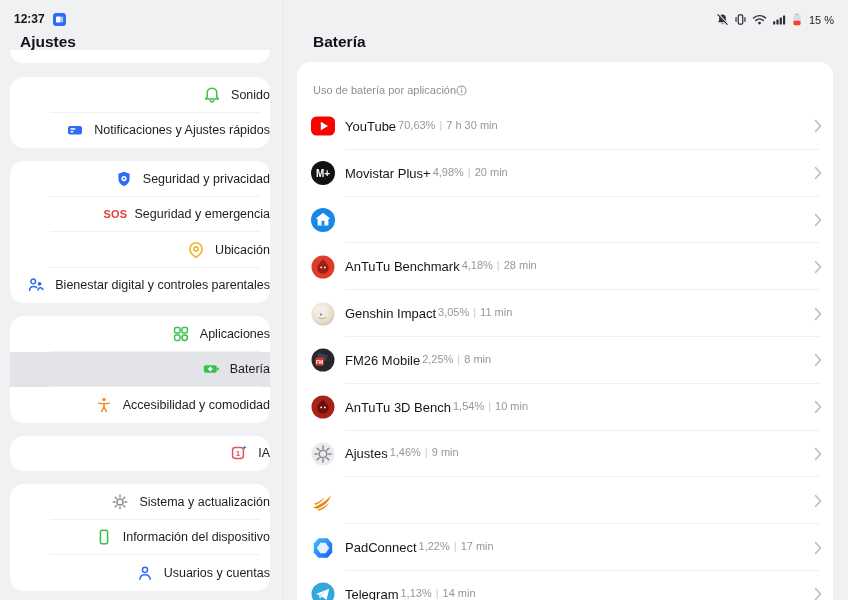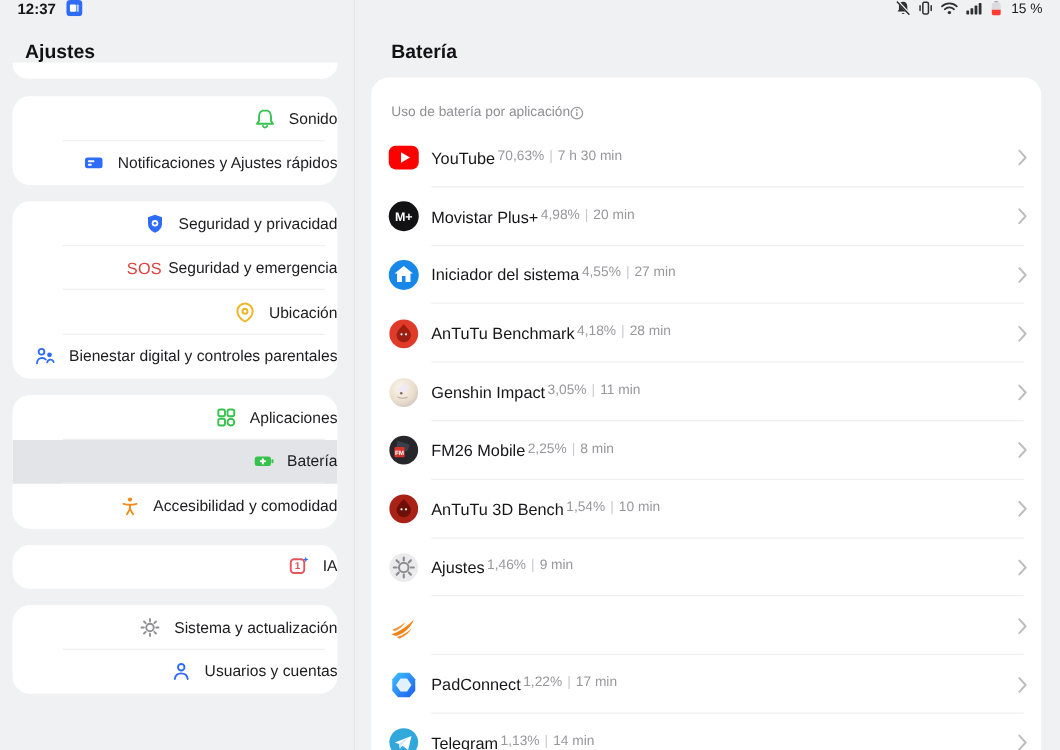--- a/index.html
+++ b/index.html
@@ -1,20 +1,20 @@
 <!DOCTYPE html>
 <html><head>
 <meta charset="utf-8">
 <style>
   * { margin:0; padding:0; box-sizing:border-box; }
   html,body { width:848px; height:600px; overflow:hidden; }
   body { background:#f0f1f3; font-family:"Liberation Sans",sans-serif; position:relative; color:#1c1c1f; }
 
   
-  .status-bar { position:absolute; top:0; left:0; right:0; height:26px; display:flex; align-items:flex-start; padding:0 14px; }
+  .status-bar { position:absolute; top:0; left:0; right:0; height:26px; display:flex; align-items:flex-end; padding:0 14px; }
   .sb-time { font-size:12px; font-weight:700; color:#17171a; margin-right:8px; }
   .sb-spacer { flex:1; }
   .sb-right { display:flex; align-items:center; gap:5px; }
   .sb-batt-text { font-size:11px; color:#1c1c1f; margin-left:2px; }
   .sb-icon { display:inline-flex; align-items:center; }
 
   
   .hdr { position:absolute; top:33px; font-size:15.5px; font-weight:700; color:#121216; }
   .hdr-left { left:20px; }
   .hdr-right { left:313px; }
@@ -22,21 +22,21 @@
   .vdiv { position:absolute; left:283px; top:0; bottom:0; width:1px; background:#e5e6e8; }
 
   
   .sidebar { position:absolute; top:50px; left:10px; width:260px; }
   .card-partial { height:13px; background:#fff; border-radius:0 0 12px 12px; margin-bottom:14px; }
   .card { background:#fff; border-radius:14px; overflow:hidden; margin-bottom:13px; }
   .srow { position:relative; height:35.5px; display:flex; align-items:center; padding-left:13px; gap:10px; cursor:default;justify-content:flex-end; }
   .srow.selected { background:#e3e4e7; }
   .srow:not(:last-child)::after { content:""; position:absolute; left:40px; right:10px; bottom:0; height:1px; background:#f0f0f2; }
   .sicon { width:18px; height:18px; display:inline-flex; align-items:center; justify-content:center; flex:none; }
-  .sos-txt { color:#e0403d; font-weight:400; font-size:13px; letter-spacing:.2px; }
+  .sos-txt { color:#e0403d; font-weight:700; font-size:11px; letter-spacing:.2px; }
   .slabel { font-size:12.5px; color:#1d1d20; white-space:nowrap; }
 
   
   .panel { position:absolute; top:62px; left:297px; width:536px; height:538px; background:#fff; border-radius:14px 14px 0 0; overflow:hidden; }
   .section-label { margin:22px 0 0 16px; font-size:11px; color:#8f8f94; display:flex; align-items:center; }
   .app-list { margin-top:7px; }
   .app-row { position:relative; height:46.8px; display:flex; align-items:center; padding-left:13px; gap:9px; }
   .app-row::after { content:""; position:absolute; left:48px; right:14px; bottom:0; height:1px; background:#efeff2; }
   .app-icon { width:26px; height:26px; flex:none; display:inline-flex; }
   .app-text { display:flex; flex-direction:row; gap:2px; }
@@ -223,20 +223,28 @@
               <g stroke="#8e8e93" stroke-width="1.5" stroke-linecap="round">
                 <path d="M9 2.2v1.9M9 13.9v1.9M2.2 9h1.9M13.9 9h1.9M4.2 4.2l1.35 1.35M12.45 12.45l1.35 1.35M13.8 4.2l-1.35 1.35M5.55 12.45L4.2 13.8"></path>
               </g>
             </svg>
           </span>
           <span class="slabel">Sistema y actualización</span>
         </div>
         <div class="srow">
           <span class="sicon">
             <svg viewBox="0 0 18 18" width="18" height="18">
+              <rect x="5.4" y="2.2" width="7.2" height="13.6" rx="1.8" fill="none" stroke="#35c24d" stroke-width="1.5"></rect>
+            </svg>
+          </span>
+          <span class="slabel">Información del dispositivo</span>
+        </div>
+        <div class="srow">
+          <span class="sicon">
+            <svg viewBox="0 0 18 18" width="18" height="18">
               <circle cx="9" cy="5.8" r="2.6" fill="none" stroke="#2e6bf6" stroke-width="1.5"></circle>
               <path d="M3.8 15.2c.4-2.9 2.4-4.5 5.2-4.5s4.8 1.6 5.2 4.5" fill="none" stroke="#2e6bf6" stroke-width="1.5" stroke-linecap="round"></path>
             </svg>
           </span>
           <span class="slabel">Usuarios y cuentas</span>
         </div>
       </div>
     </div>
 </div>
 
@@ -286,24 +294,20 @@
           </svg>
         </span>
       </div>
       <div class="app-row">
         <span class="app-icon">
           <svg viewBox="0 0 26 26" width="26" height="26">
             <circle cx="13" cy="13" r="12" fill="#1788e8"></circle>
             <path d="M13 5.8l7.4 6h-2v6.8H7.6v-6.8h-2z" fill="#fff"></path>
             <rect x="11.6" y="13.8" width="2.8" height="4.8" fill="#1788e8"></rect>
           </svg>
-        </span>
-        <span class="app-text">
-          <span class="app-name">Iniciador del sistema</span>
-          <span class="app-sub"><span>4,55%</span><span class="pipe">|</span><span>27 min</span></span>
         </span>
         <span class="chev">
           <svg width="8" height="14" viewBox="0 0 8 14">
             <path d="M1.5 1.5l5 5.5-5 5.5" stroke="#bcbcc2" stroke-width="1.6" fill="none" stroke-linecap="round" stroke-linejoin="round"></path>
           </svg>
         </span>
       </div>
       <div class="app-row">
         <span class="app-icon">
           <svg viewBox="0 0 26 26" width="26" height="26">

